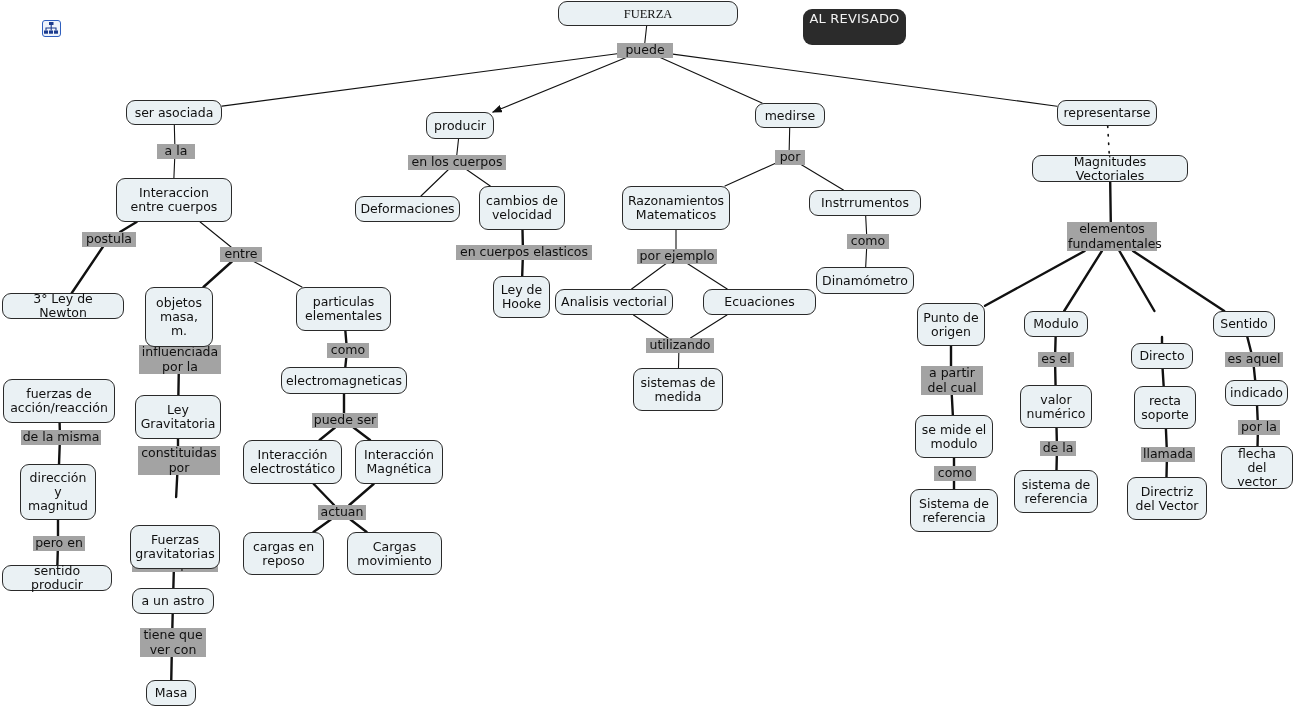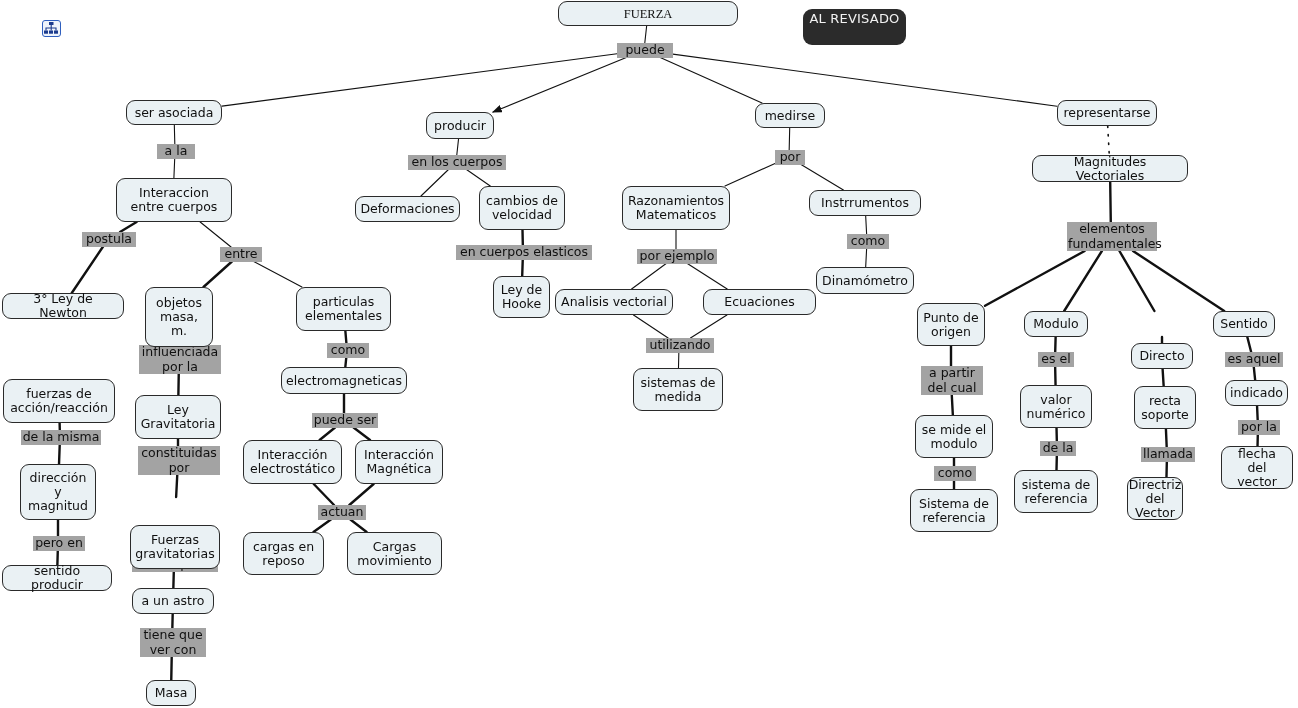--- a/index.html
+++ b/index.html
@@ -222,21 +222,21 @@
       <div class="node" style="left: 243px; top: 440px; width: 99px; height: 44px;">Interacción
 electrostático</div>
       <div class="node" style="left: 355px; top: 440px; width: 88px; height: 44px;">Interacción
 Magnética</div>
       <div class="node" style="left: 130px; top: 525px; width: 90px; height: 44px;">Fuerzas
 gravitatorias</div>
       <div class="node" style="left: 910px; top: 489px; width: 88px; height: 43px;">Sistema de
 referencia</div>
       <div class="node" style="left: 1014px; top: 470px; width: 84px; height: 43px;">sistema de
 referencia</div>
-      <div class="node" style="left: 1127px; top: 477px; width: 56px; height: 43px;">Directriz
+      <div class="node" style="left: 1127px; top: 477px; width: 80px; height: 43px;">Directriz
 del Vector</div>
       <div class="node" style="left: 1221px; top: 446px; width: 72px; height: 43px;">flecha del
 vector</div>
       <div class="node" style="left: 243px; top: 532px; width: 81px; height: 43px;">cargas en
 reposo</div>
       <div class="node" style="left: 347px; top: 532px; width: 95px; height: 43px;">Cargas
 movimiento</div>
       <div class="node" style="left: 2px; top: 565px; width: 110px; height: 26px;">sentido producir</div>
       <div class="node" style="left: 132px; top: 588px; width: 82px; height: 26px;">a un astro</div>
       <div class="node" style="left: 146px; top: 680px; width: 50px; height: 26px;">Masa</div>

